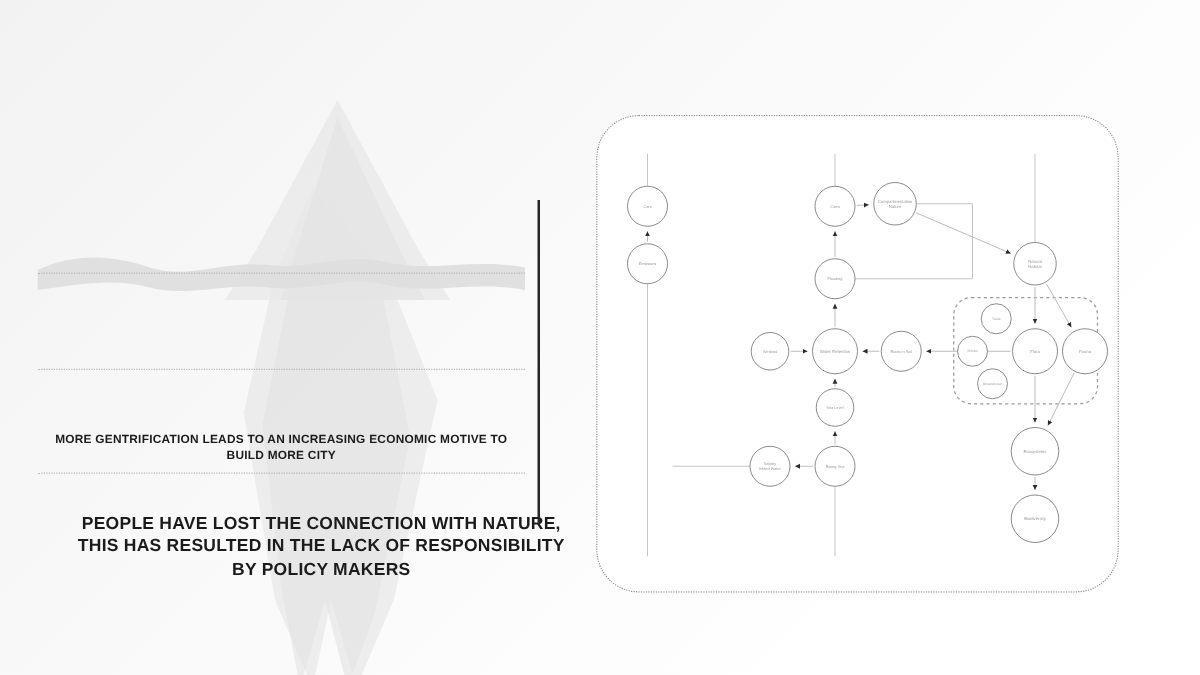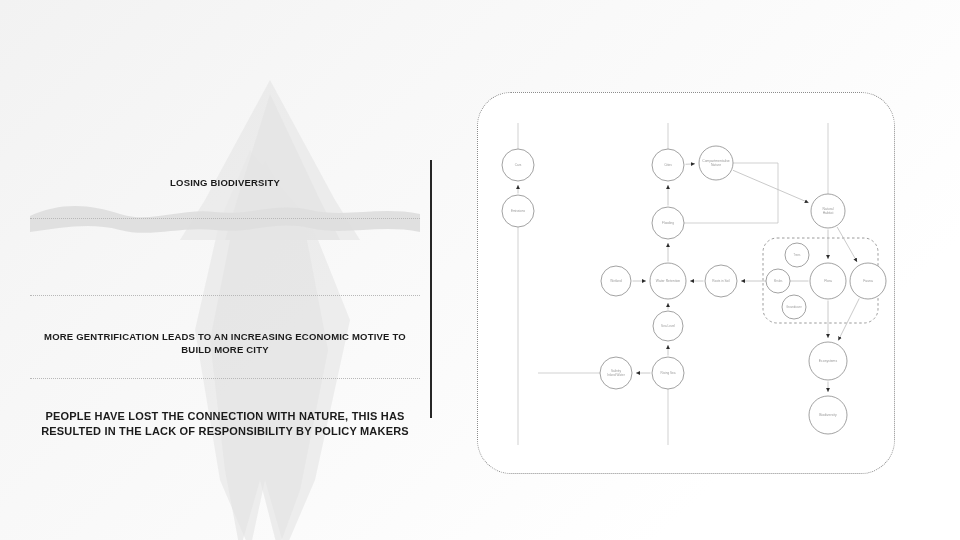--- a/index.html
+++ b/index.html
@@ -65,26 +65,27 @@
   }
   #tier-1 {
     top: 27px;
     font-size: 9.5px;
   }
   #tier-2 {
     top: 104px;
     font-size: 9.5px;
   }
   #tier-3 {
-    top: 181px;
+    top: 196px;
     font-size: 9.5px;
   }
   #tier-4 {
     top: 259px;
-    font-size: 11px;
+    font-size: 14px;
+    margin-left: 32px;
   }
 
   .divider-dotted {
     position: absolute;
     left: 30px;
     width: 390px;
     height: 0;
     border-top: 1px dotted #b8b8b8;
   }
   #divider-1 { top: 218px; }
@@ -135,21 +136,20 @@
 
   <svg id="water-band" class="iceberg-layer" viewBox="0 0 390 40" xmlns="http://www.w3.org/2000/svg">
     <path d="M0 18 C30 4, 60 6, 90 16 C120 26, 150 10, 185 14 C220 18, 245 4, 280 12 C315 20, 350 8, 390 16 L390 34 C350 26, 315 38, 280 30 C245 22, 220 36, 185 32 C150 28, 120 40, 90 32 C60 24, 30 30, 0 34 Z" fill="#dedede" opacity="0.95"></path>
   </svg>
 
   <div class="divider-dotted" id="divider-1"></div>
   <div class="divider-dotted" id="divider-2"></div>
   <div class="divider-dotted" id="divider-3"></div>
 
   <div id="left-panel">
-    <div class="tier" id="tier-1">LOSING BIODIVERSITY</div>
     <div class="tier" id="tier-3">MORE GENTRIFICATION LEADS TO AN INCREASING ECONOMIC MOTIVE TO BUILD MORE CITY</div>
     <div class="tier" id="tier-4">PEOPLE HAVE LOST THE CONNECTION WITH NATURE, THIS HAS RESULTED IN THE LACK OF RESPONSIBILITY BY POLICY MAKERS</div>
   </div>
 
   <div id="vertical-rule"></div>
 
   <div id="diagram-panel">
     <svg id="diagram-svg" width="418" height="382" viewBox="0 0 418 382" xmlns="http://www.w3.org/2000/svg">
       <defs>
         <marker id="arrow" markerWidth="6" markerHeight="6" refX="5" refY="3" orient="auto" markerUnits="strokeWidth">

